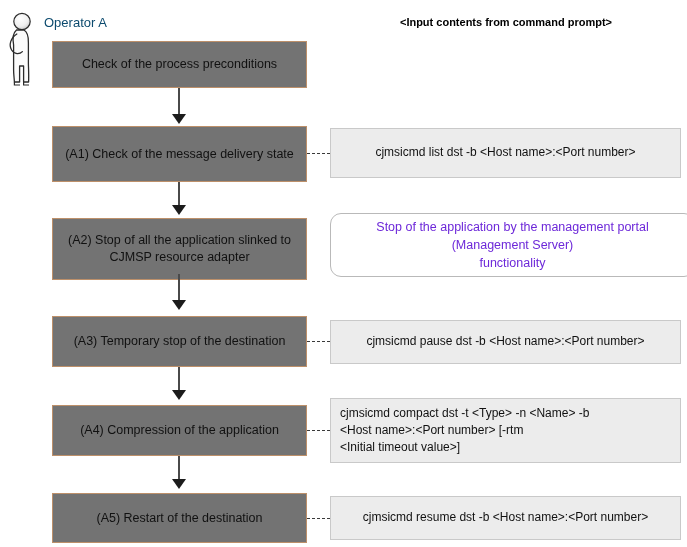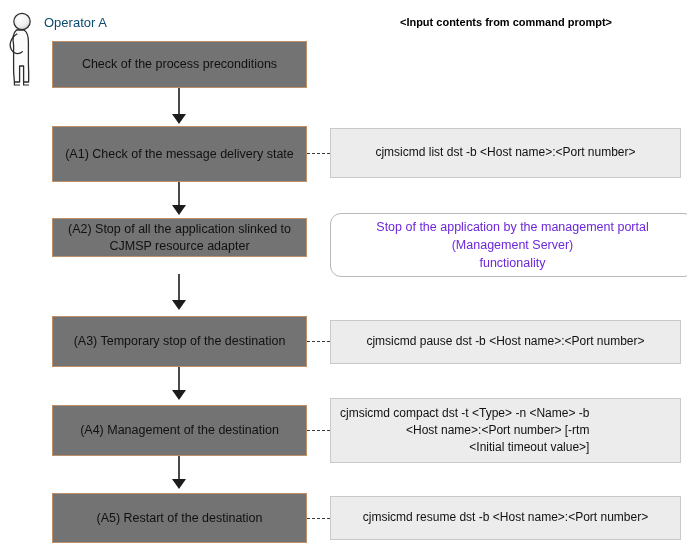--- a/index.html
+++ b/index.html
@@ -84,21 +84,21 @@
     color: #111111;
     line-height: 1.42;
     padding: 0 9px;
   }
   .cmd-box.center {
     justify-content: center;
     text-align: center;
   }
   .cmd-box.left {
     justify-content: flex-start;
-    text-align: right;
+    text-align: left;
   }
 
   
   .note-box {
     position: absolute;
     left: 330px;
     width: 365px;
     background: #ffffff;
     border: 1px solid #b9b9b9;
     border-radius: 11px;
@@ -170,40 +170,40 @@
   <div class="arrow-line" style="top:88px; height:30px;"></div>
   <div class="arrow-head" style="top:114px;"></div>
 
   <div class="proc-box" style="top:126px; height:56px;">(A1) Check of the message delivery state</div>
   <div class="dash-link" style="top:153px;"></div>
   <div class="cmd-box center" style="top:128px; height:50px;">cjmsicmd list dst -b &lt;Host name&gt;:&lt;Port number&gt;</div>
 
   <div class="arrow-line" style="top:182px; height:27px;"></div>
   <div class="arrow-head" style="top:205px;"></div>
 
-  <div class="proc-box" style="top:218px; height:39px;">(A2) Stop of all the application slinked to CJMSP resource adapter</div>
+  <div class="proc-box" style="top:218px; height:62px;">(A2) Stop of all the application slinked to CJMSP resource adapter</div>
   <div class="note-box" style="top:213px; height:64px;">
     <div>
       <div>Stop of the application by the management portal</div>
       <div>(Management Server)</div>
       <div>functionality</div>
     </div>
   </div>
 
   <div class="arrow-line" style="top:274px; height:30px;"></div>
   <div class="arrow-head" style="top:300px;"></div>
 
   <div class="proc-box" style="top:316px; height:51px;">(A3) Temporary stop of the destination</div>
   <div class="dash-link" style="top:341px;"></div>
   <div class="cmd-box center" style="top:320px; height:44px;">cjmsicmd pause dst -b &lt;Host name&gt;:&lt;Port number&gt;</div>
 
   <div class="arrow-line" style="top:367px; height:27px;"></div>
   <div class="arrow-head" style="top:390px;"></div>
 
-  <div class="proc-box" style="top:405px; height:51px;">(A4) Management of the destination</div>
+  <div class="proc-box" style="top:405px; height:51px;">(A4) Compression of the application</div>
   <div class="dash-link" style="top:430px;"></div>
   <div class="cmd-box left" style="top:398px; height:65px;">
     <div>
       <div>cjmsicmd compact dst -t &lt;Type&gt; -n &lt;Name&gt; -b</div>
       <div>&lt;Host name&gt;:&lt;Port number&gt; [-rtm</div>
       <div>&lt;Initial timeout value&gt;]</div>
     </div>
   </div>
 
   <div class="arrow-line" style="top:456px; height:27px;"></div>

